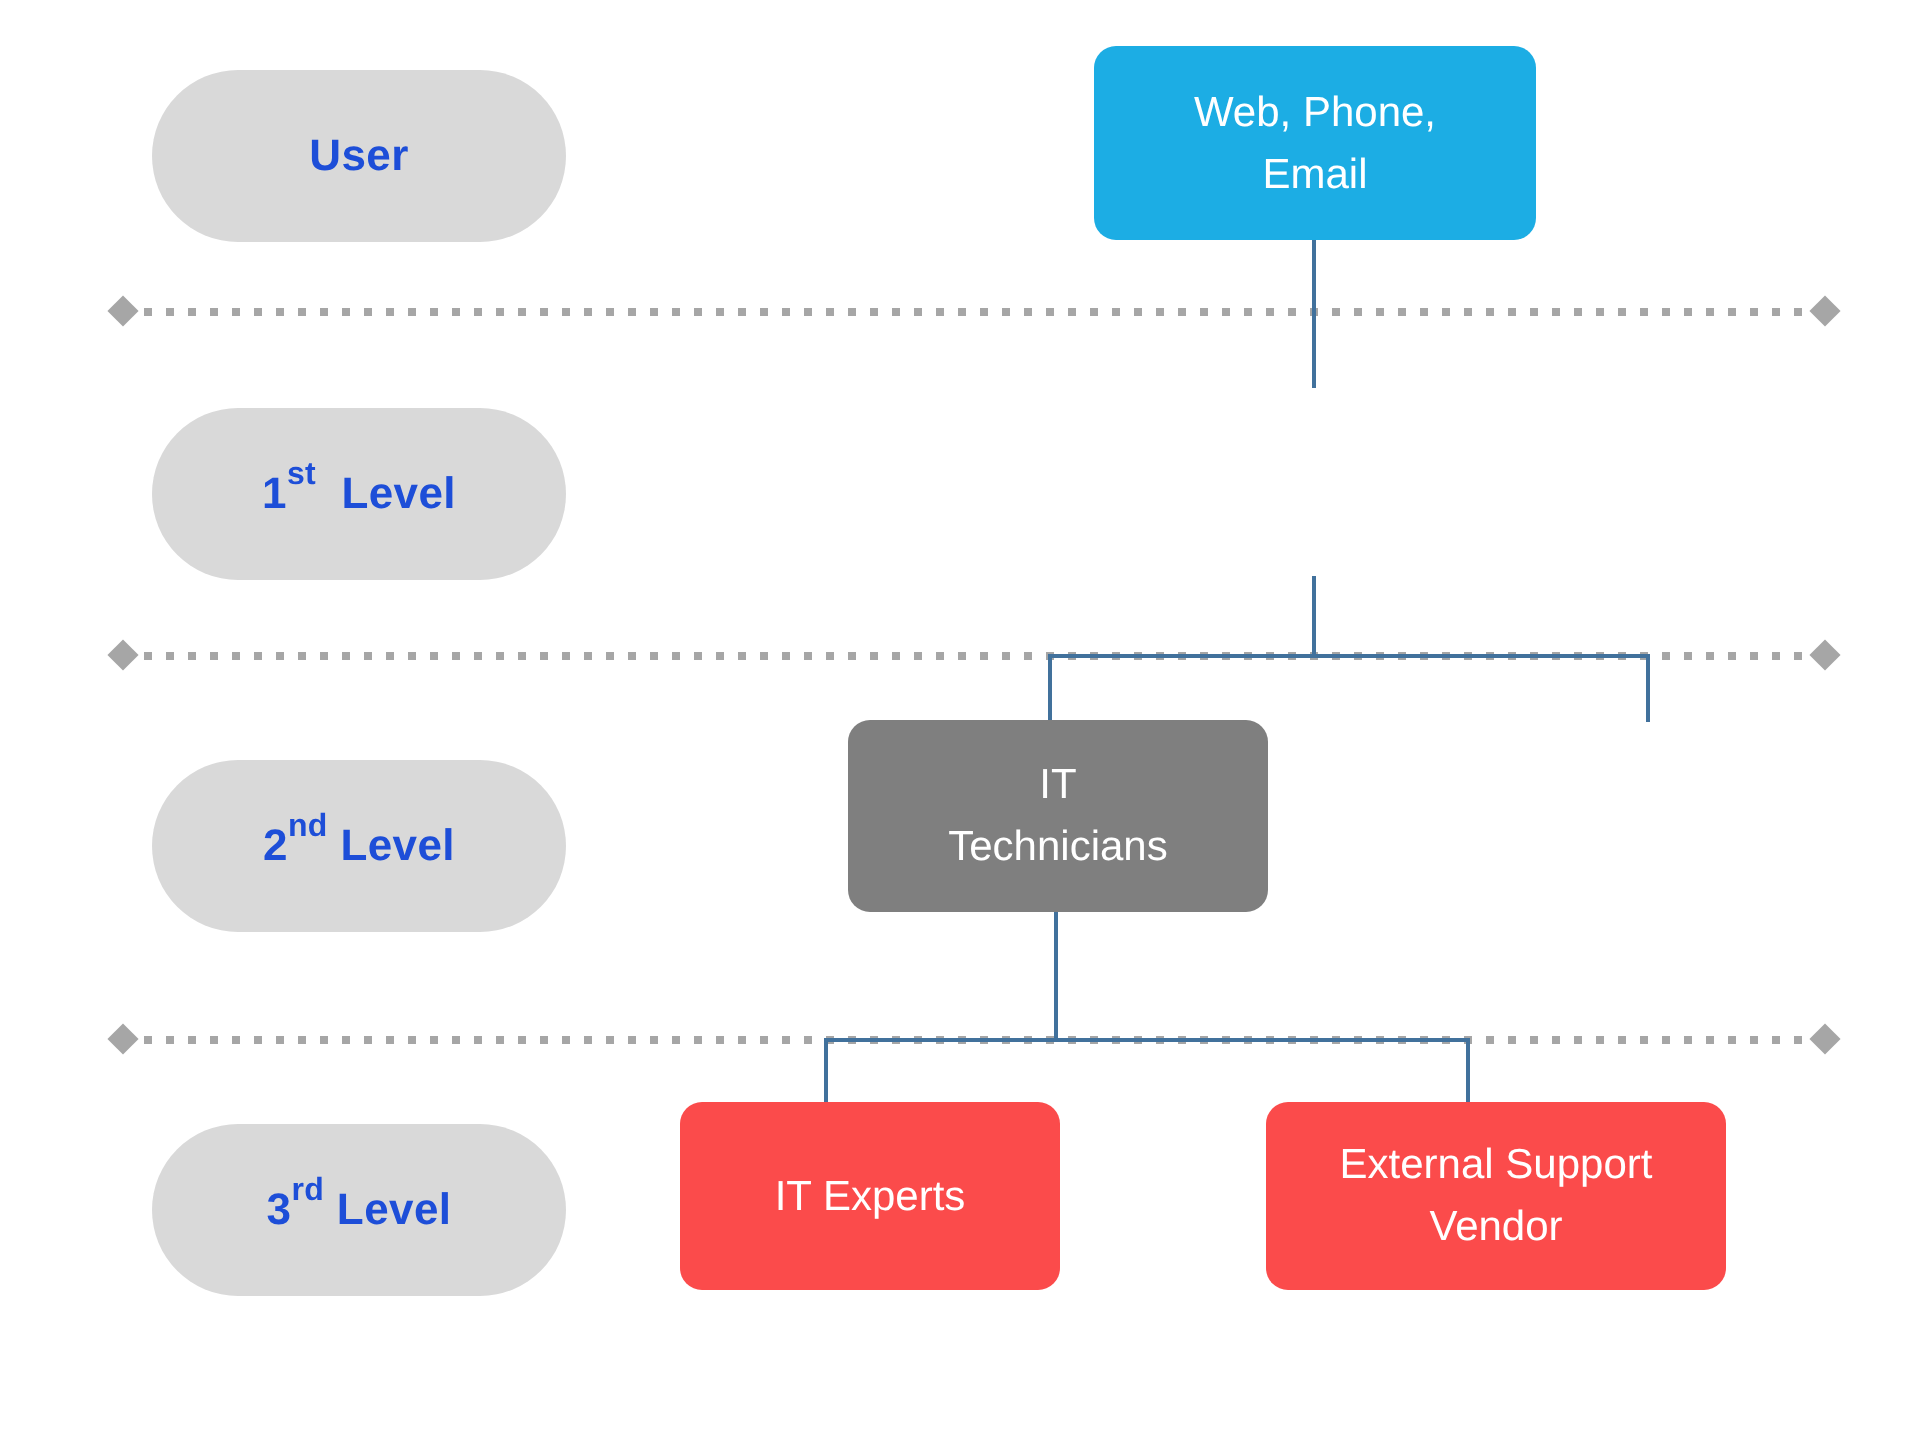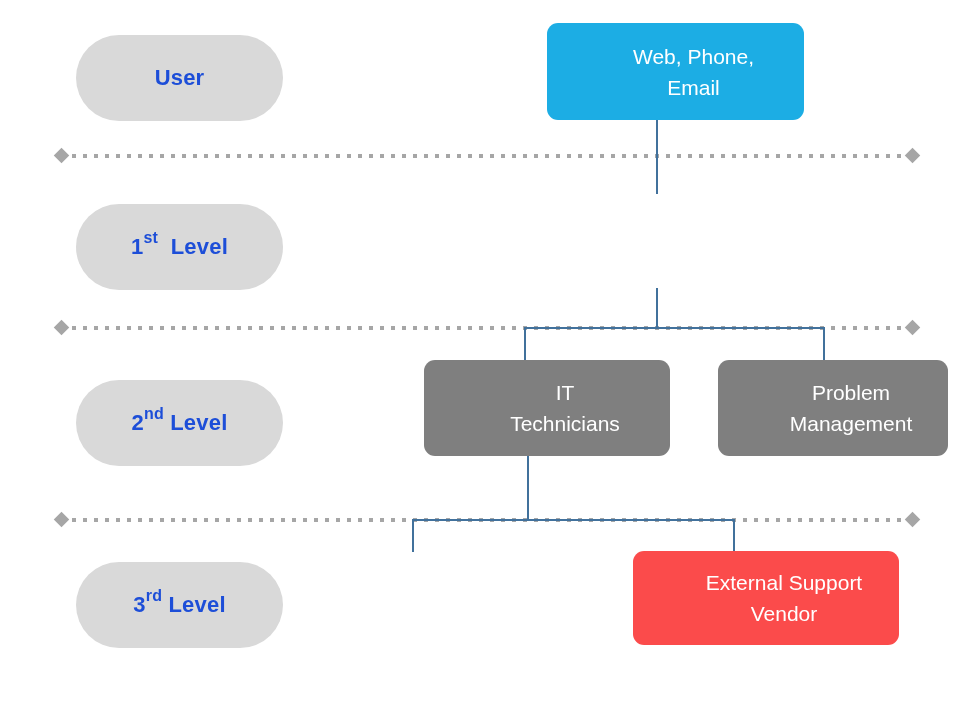--- a/index.html
+++ b/index.html
@@ -42,21 +42,20 @@
     border-radius: 11px;
     display: flex;
     align-items: center;
     justify-content: center;
     text-align: center;
     color: #ffffff;
     font-size: 21px;
     line-height: 31px;
     white-space: pre-line;
     z-index: 3;
-    padding-left: 36px;
   }
 
   
   .connector {
     position: absolute;
     z-index: 2;
   }
 
   
   .divider {
@@ -135,20 +134,19 @@
       <span class="rest"> Level</span>
   </div>
 
   <div class="node" style="left: 547px; top: 23px; width: 221px; height: 97px; background: rgb(28, 173, 228);">Web, Phone,
 Email</div>
 
 
   <div class="node" style="left: 424px; top: 360px; width: 210px; height: 96px; background: rgb(127, 127, 127);">IT
 Technicians</div>
 
-  <div class="node" style="left: 718px; top: 360px; width: 194px; height: 96px; background: rgb(127, 127, 127);">Problem
-Management</div>
 
+  <div class="node" style="left: 340px; top: 551px; width: 190px; height: 94px; background: rgb(251, 75, 75);">IT Experts</div>
 
   <div class="node" style="left: 633px; top: 551px; width: 230px; height: 94px; background: rgb(251, 75, 75);">External Support
 Vendor</div>
 
 </div>
 
 </body></html>

